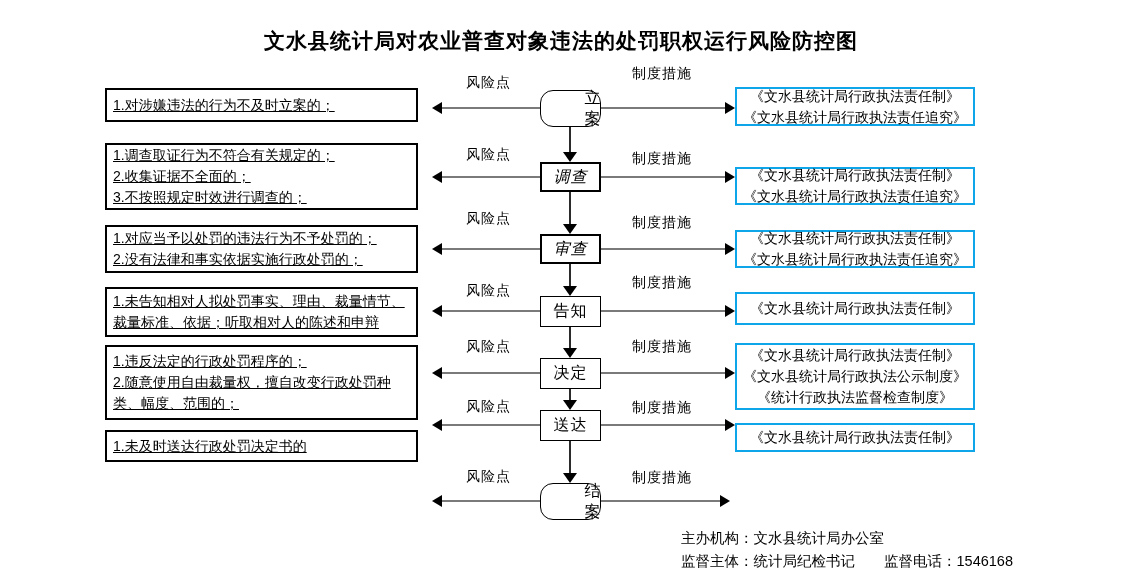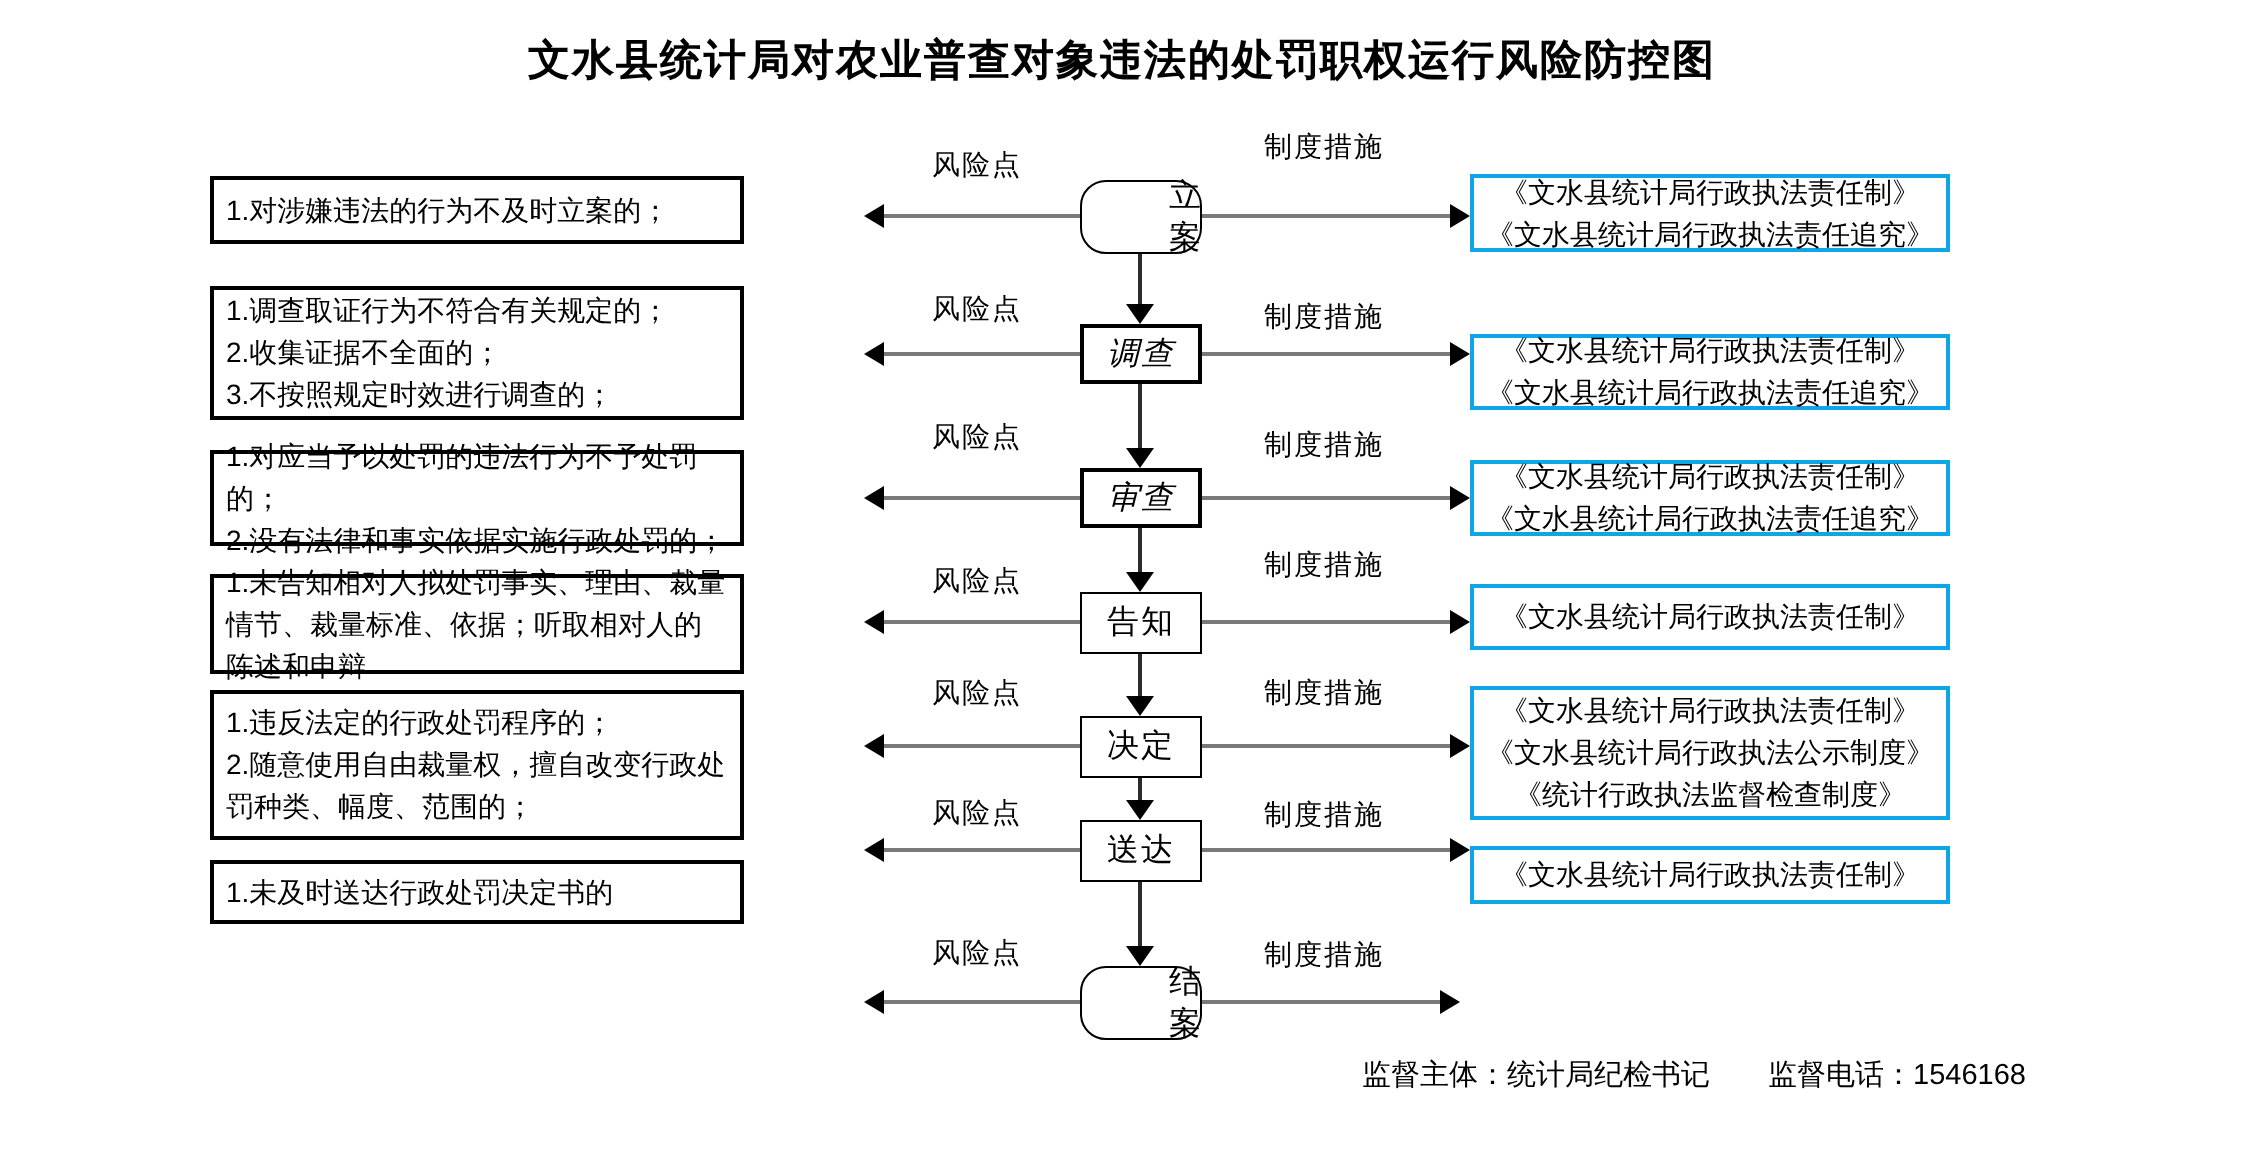--- a/index.html
+++ b/index.html
@@ -2,28 +2,28 @@
 <html><head>
 <meta charset="utf-8">
 <style>
   html,body { margin:0; padding:0; background:#fff; }
   .canvas {
     position:relative; width:1122px; height:583px; background:#ffffff;
     font-family:"Liberation Sans","DejaVu Sans",sans-serif; color:#000;
     overflow:hidden;
   }
   .title {
-    position:absolute; top:16px; left:0; width:100%;
+    position:absolute; top:27px; left:0; width:100%;
     text-align:center; font-size:21px; font-weight:bold; letter-spacing:1px;
   }
   .lbox {
-    position:absolute; left:105px; width:267px; box-sizing:border-box;
+    position:absolute; left:105px; width:313px; box-sizing:border-box;
     border:2px solid #000; background:#fff;
     display:flex; align-items:center; padding:2px 6px;
-    font-size:14px; line-height:1.5; white-space:pre-line;
+    font-size:14px; line-height:1.5; white-space:pre-line;text-decoration:underline;
   }
   .rbox {
     position:absolute; left:735px; width:240px; box-sizing:border-box;
     border:2px solid #0ea5e9; background:#fff;
     display:flex; align-items:center; justify-content:center; text-align:center;
     font-size:14px; line-height:1.5; white-space:pre-line; padding:0 2px;
   }
   .step {
     position:absolute; left:540px; width:61px; box-sizing:border-box;
     border:1.5px solid #000; background:#fff;
@@ -142,16 +142,17 @@
 
   <div class="step stadium" style="top:483px;height:37px">结案</div>
   <div class="lab" style="left:466px;top:468px">风险点</div>
   <div class="lab" style="left:632px;top:469px">制度措施</div>
   <div class="hline" style="left:434px;top:500px;width:106px"></div>
   <div class="arrow-left" style="left:432px;top:495px"></div>
   <div class="hline" style="left:601px;top:500px;width:121px"></div>
   <div class="arrow-right" style="left:720px;top:495px"></div>
 
   <div class="footer">
+    <div>主办机构：文水县统计局办公室</div>
     <div>监督主体：统计局纪检书记　　监督电话：1546168</div>
   </div>
 
 </div>
 
 </body></html>

